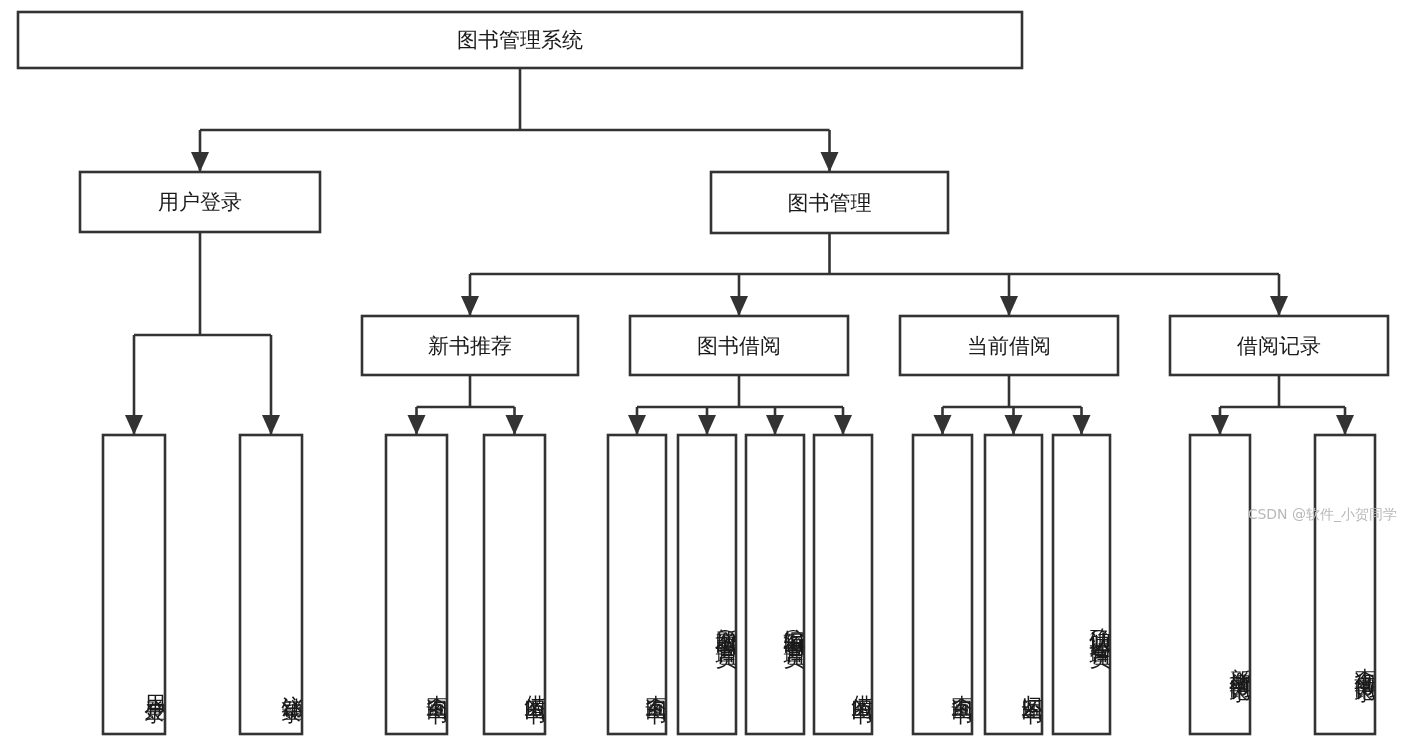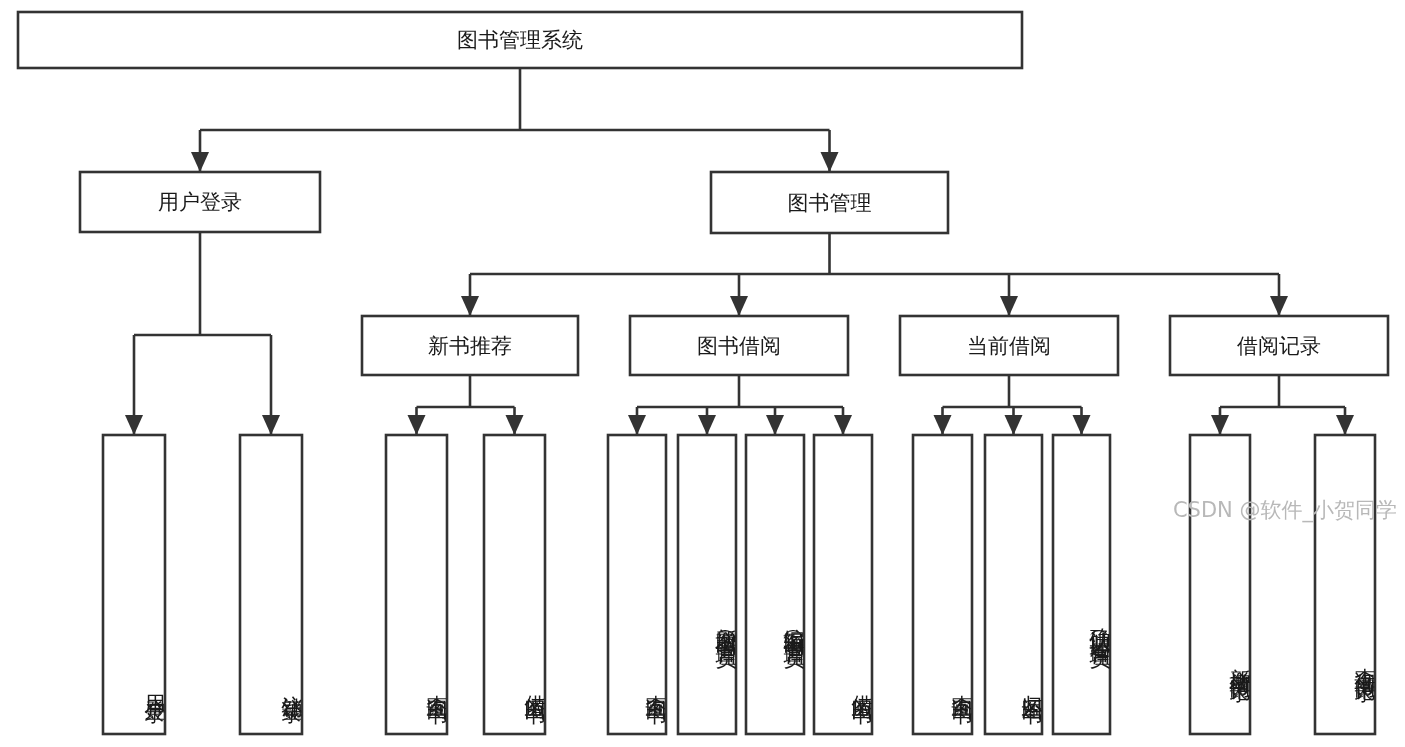--- a/index.html
+++ b/index.html
@@ -57,21 +57,21 @@
     align-items: flex-start;
     justify-content: center;
     pointer-events: none;
   }
   .watermark {
     position: absolute;
     right: 8px;
     bottom: 6px;
     color: #b8b8b8;
     font-family: "DejaVu Sans", "Liberation Sans", sans-serif;
-    font-size: 21px;
+    font-size: 14px;
     white-space: nowrap;
     user-select: none;
   }
 </style>
 </head>
 <body>
 
 <div id="diagram-root">
   <svg id="diagram-svg" width="1405" height="747" viewBox="0 0 1405 747" xmlns="http://www.w3.org/2000/svg">
     <g id="edge-layer">

